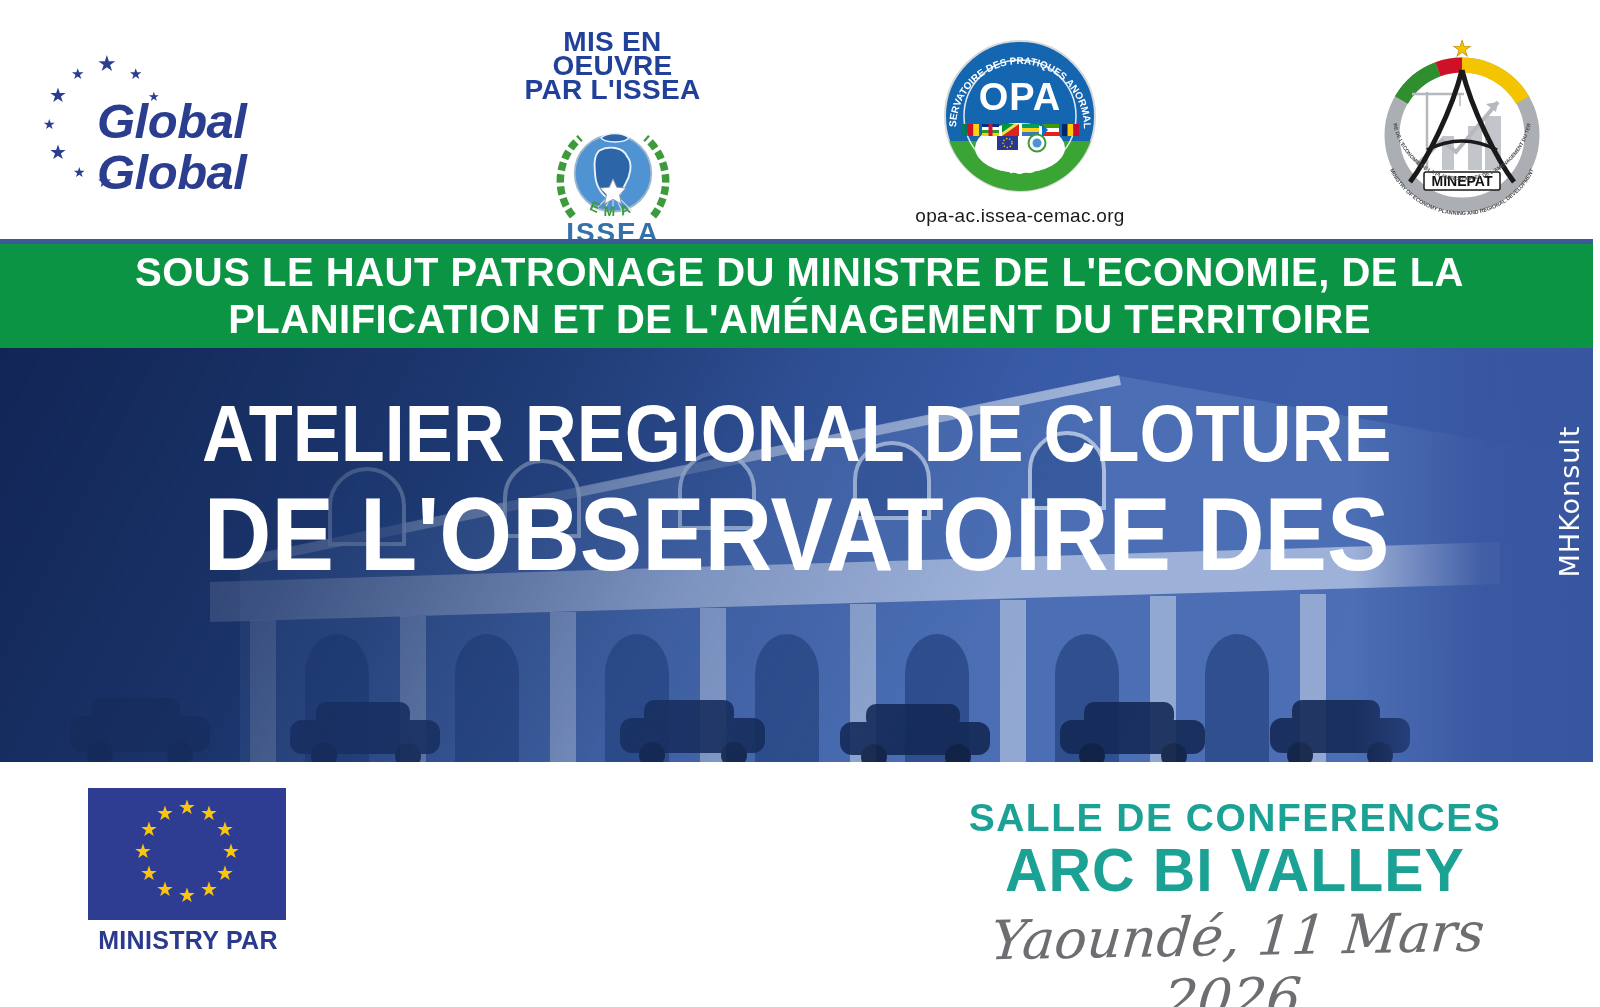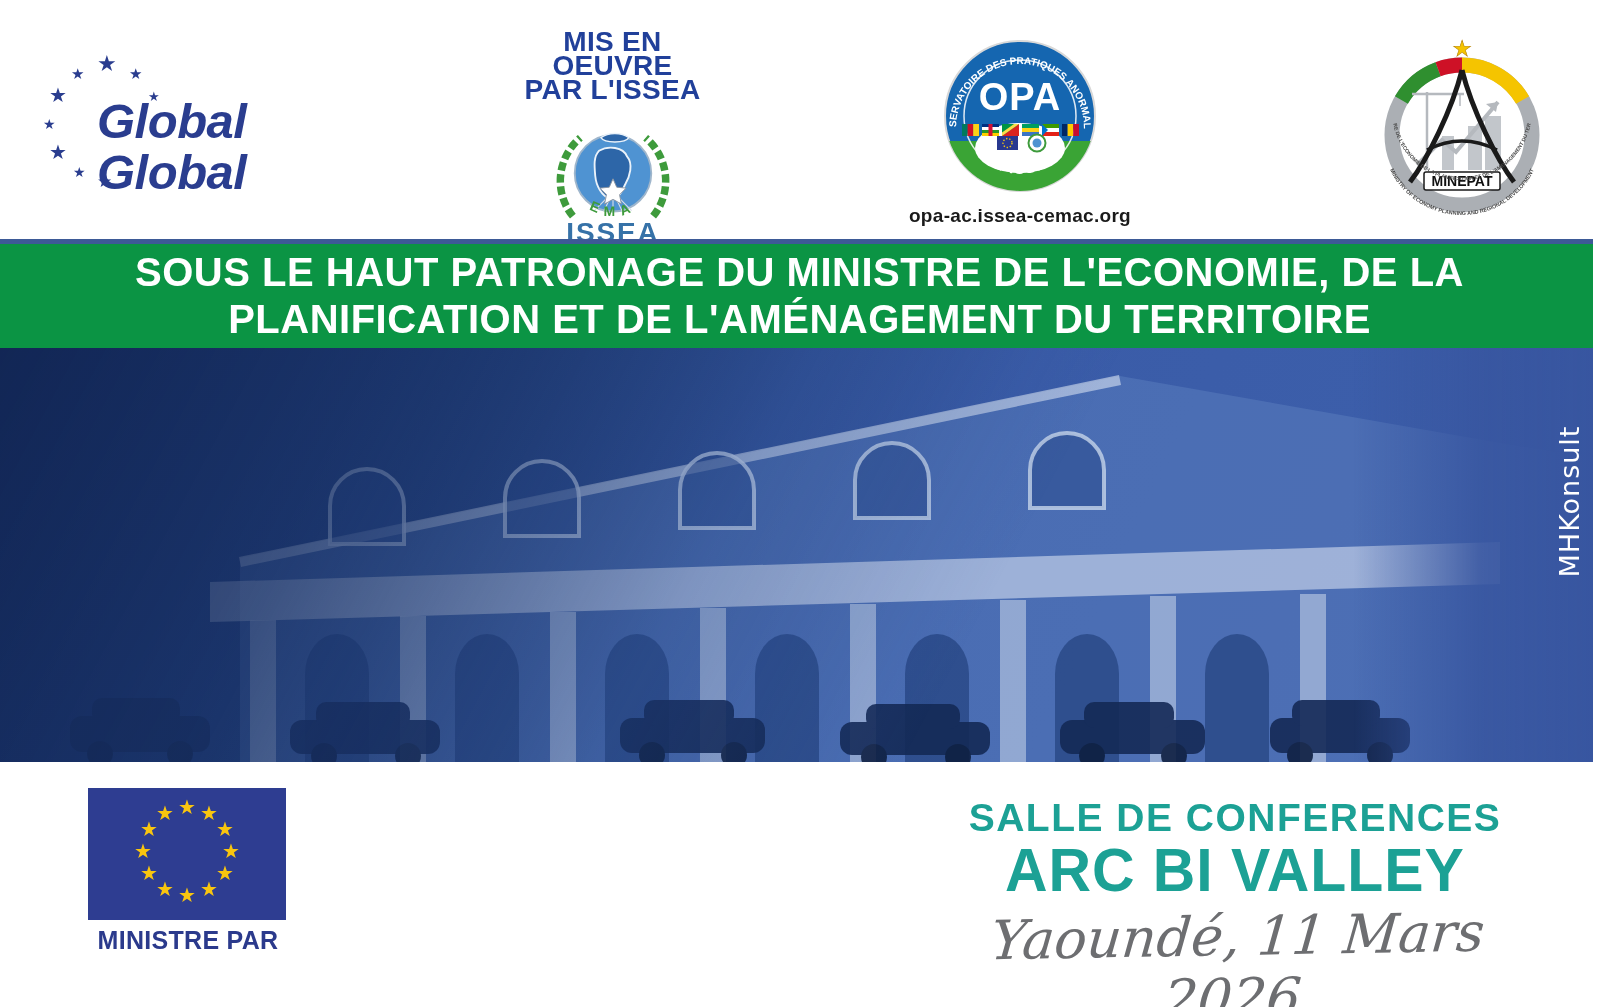--- a/index.html
+++ b/index.html
@@ -11,21 +11,21 @@
   .gg-star{position:absolute;color:#2A3D8F;}
   .gg-text{position:absolute;left:52px;top:44px;font-size:49px;line-height:51px;font-weight:bold;
            color:#2A3D8F;letter-spacing:-0.5px;font-style:italic;}
 
   .issea{position:absolute;left:505px;top:30px;width:215px;text-align:center;}
   .issea-caption{font-size:28px;line-height:24px;font-weight:bold;color:#21409A;letter-spacing:.3px;}
   .issea svg{margin-top:4px;}
 
   .opa{position:absolute;left:940px;top:36px;width:160px;text-align:center;}
   .opa-url{position:relative;left:-35px;width:230px;margin-top:5px;text-align:center;
-           font-size:19px;font-weight:bold;color:#1A1A1A;letter-spacing:.3px;}
+           font-size:19px;font-weight:normal;color:#1A1A1A;letter-spacing:.3px;}
 
   .minepat{position:absolute;left:1372px;top:30px;width:180px;height:195px;}
 
   
   .navy-line{position:absolute;left:0;top:239px;width:1593px;height:5px;background:#3D5A97;}
   .patronage{position:absolute;left:0;top:244px;width:1593px;height:104px;background:#0B9444;
              display:flex;flex-direction:column;justify-content:center;text-align:center;}
   .patronage div{color:#fff;font-weight:bold;font-size:40px;line-height:47px;letter-spacing:.5px;padding-left:6px;}
 
   
@@ -276,20 +276,22 @@
             <rect x="22" y="352" width="88" height="26" rx="10"></rect>
             <circle cx="30" cy="407" r="13" fill="#0E1F40"></circle>
             <circle cx="110" cy="407" r="13" fill="#0E1F40"></circle>
           </g>
       </g>
     </svg>
     <div class="band-overlay-left"></div>
     <div class="band-overlay-right"></div>
 
     <div class="title-wrap">
+      <div><span class="t t1">ATELIER REGIONAL DE CLOTURE</span></div>
+      <div><span class="t t2">DE L'OBSERVATOIRE DES</span></div>
     </div>
 
     <div class="wm-box">
       <span>MHKonsult</span>
     </div>
   </div>
 
   <div class="eu-flag">
     <span class="eu-star" style="left:133px;top:53px">★</span>
     <span class="eu-star" style="left:127px;top:31px">★</span>
@@ -298,21 +300,21 @@
     <span class="eu-star" style="left:67px;top:15px">★</span>
     <span class="eu-star" style="left:51px;top:31px">★</span>
     <span class="eu-star" style="left:45px;top:53px">★</span>
     <span class="eu-star" style="left:51px;top:75px">★</span>
     <span class="eu-star" style="left:67px;top:91px">★</span>
     <span class="eu-star" style="left:89px;top:97px">★</span>
     <span class="eu-star" style="left:111px;top:91px">★</span>
     <span class="eu-star" style="left:127px;top:75px">★</span>
   </div>
   <div class="eu-caption">
-    <div>MINISTRE PAR</div>
+    <div>MINISTRY PAR</div>
   </div>
 
   <div class="venue">
     <div class="venue-hall">SALLE DE CONFERENCES</div>
     <div><span class="venue-name">ARC BI VALLEY</span></div>
     <div class="venue-date">Yaoundé, 11 Mars 2026</div>
   </div>
 
 </div>
 

